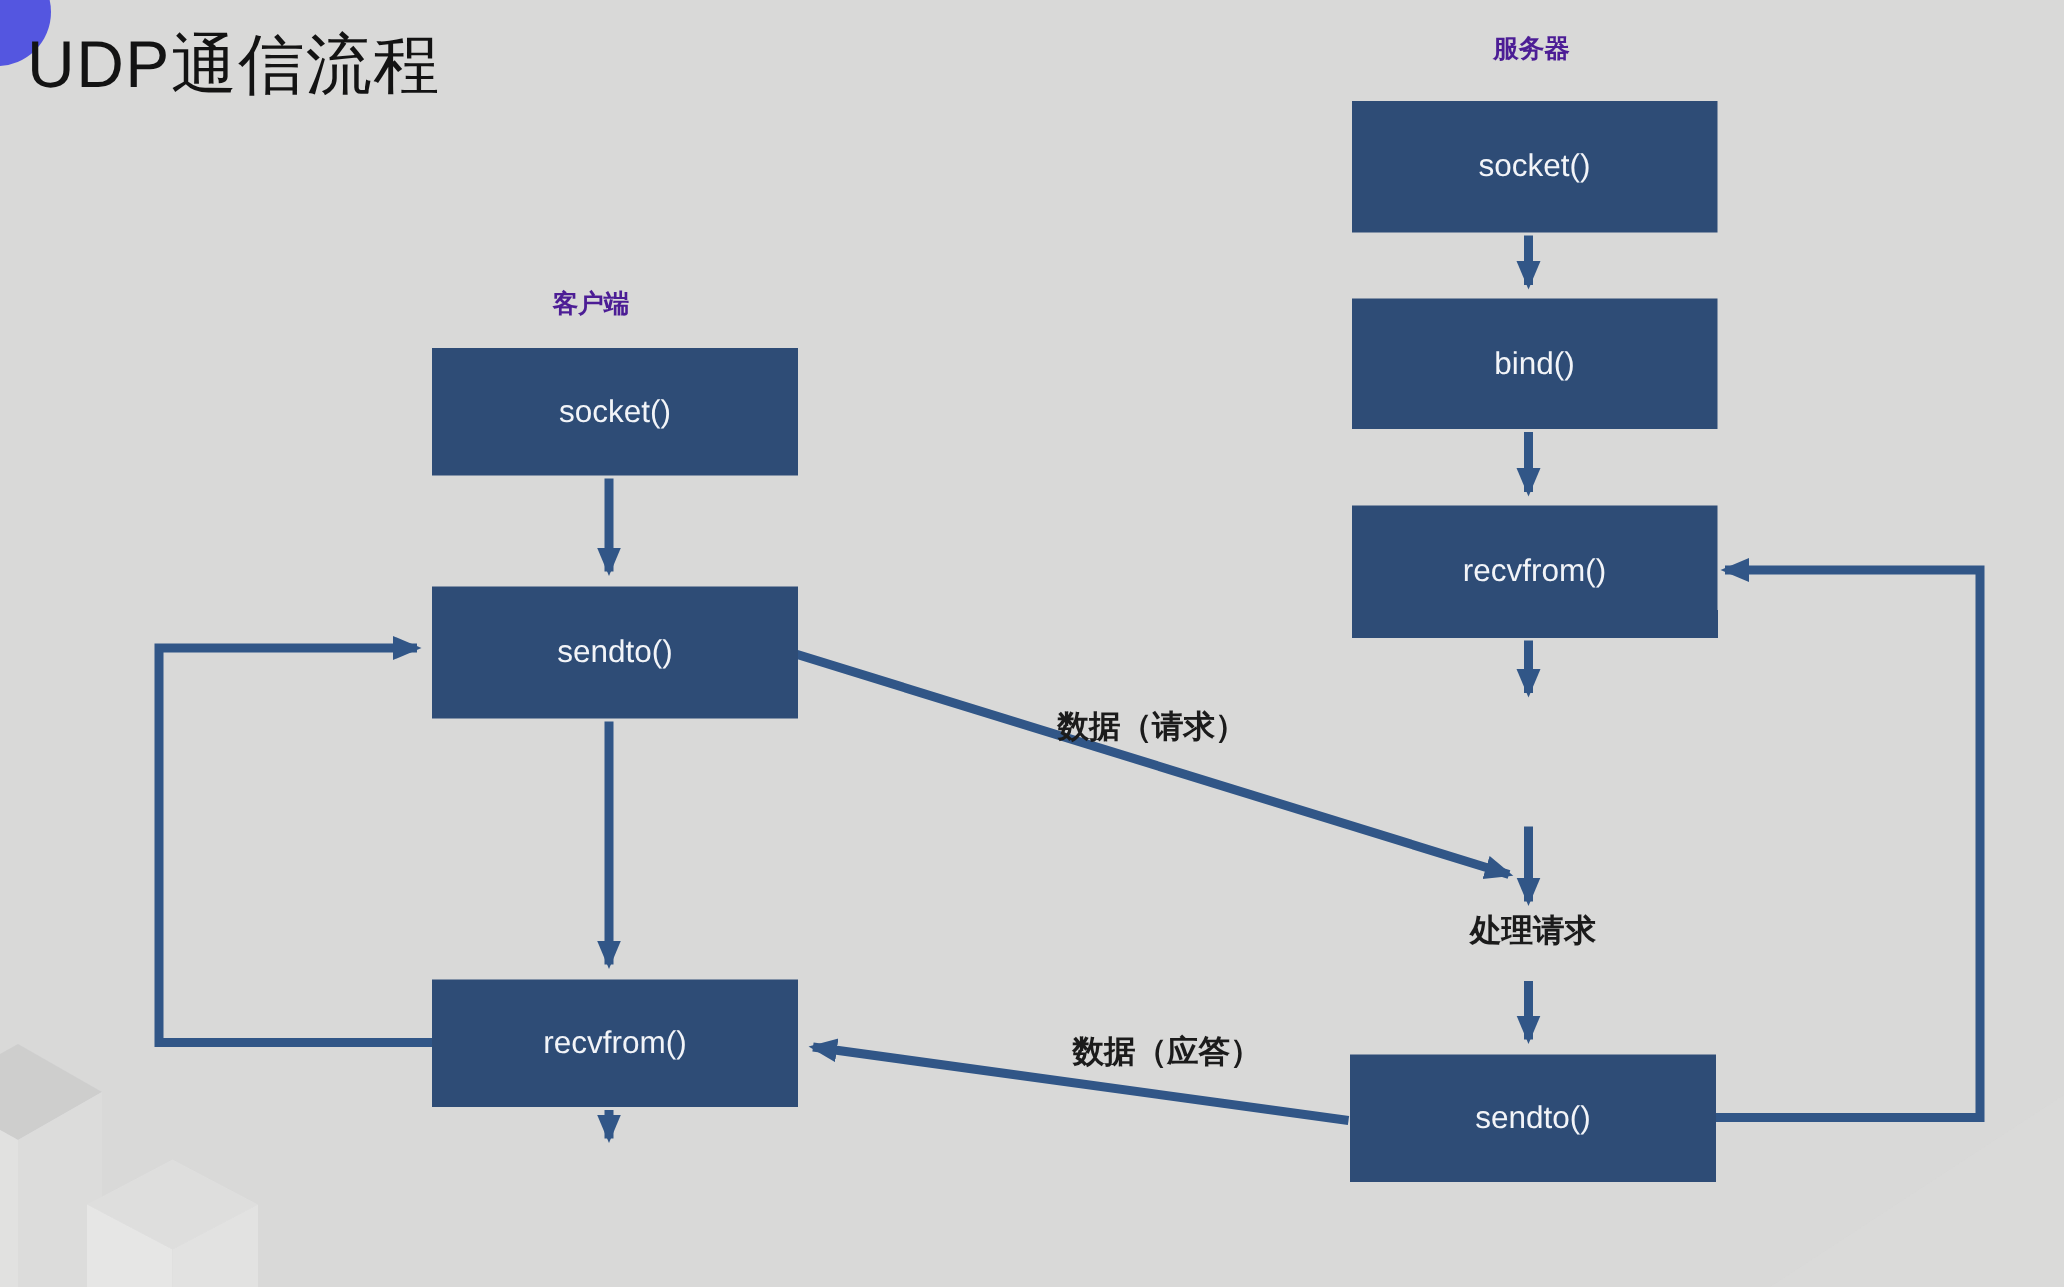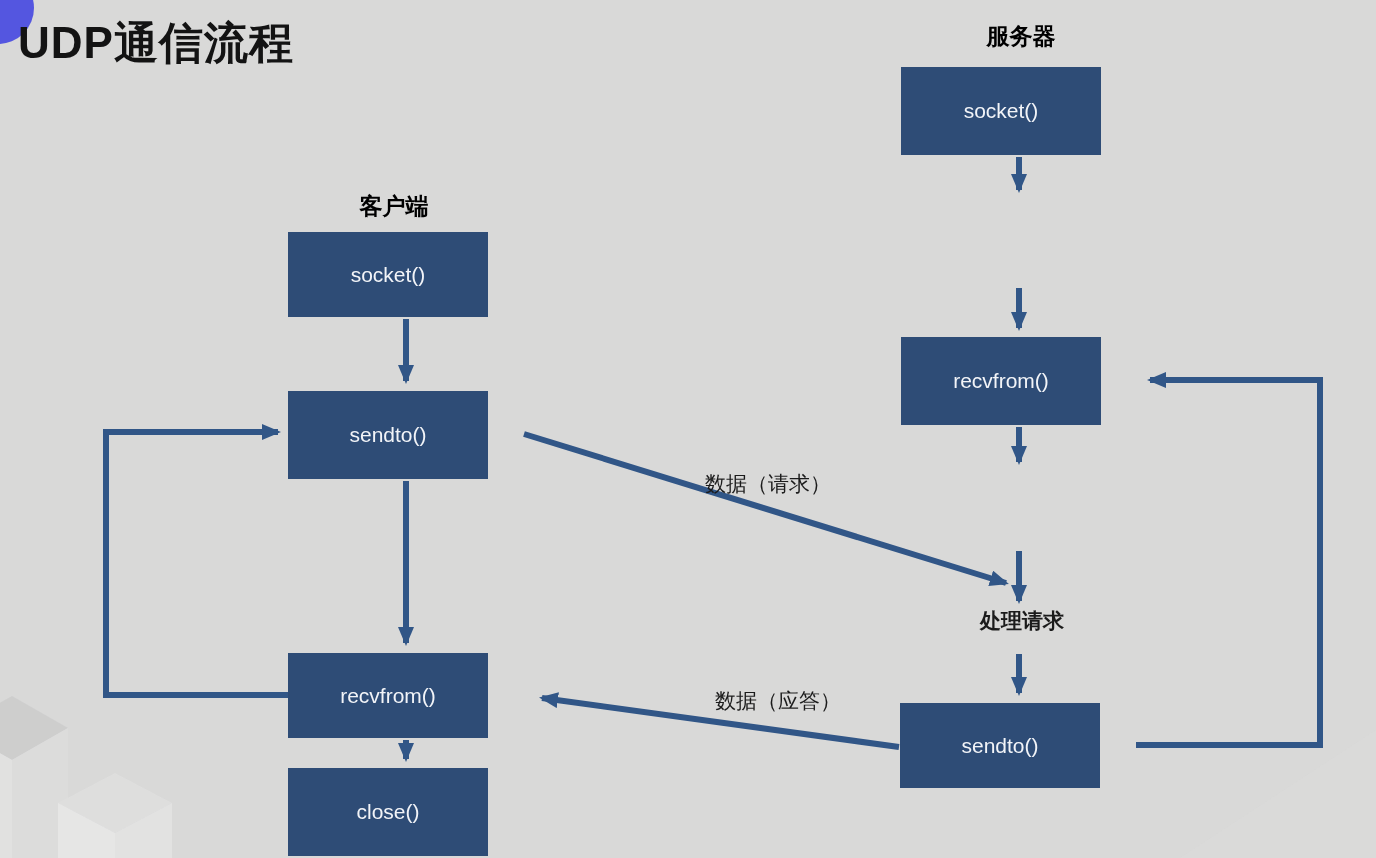--- a/index.html
+++ b/index.html
@@ -19,32 +19,32 @@
     left:-38px;top:-28px;
     width:72px;height:72px;
     border-radius:50%;
     background:#5456e0;
   }
   .title{
     position:absolute;
     left:18px;top:14px;
     margin:0;
     font-size:44px;
-    font-weight:700;
+    font-weight:400;
     letter-spacing:1px;
     color:#131313;
   }
   .lines{
     position:absolute;
     left:0;top:0;
     width:1376px;height:858px;
   }
   .node{
     position:absolute;
-    width:200px;height:88px;
+    width:244px;height:88px;
     background:#2e4c76;
     color:#f2f4f8;
     font-size:21px;
     display:flex;
     align-items:center;
     justify-content:center;
     text-align:center;
   }
   
   .n-c-socket  {left:288px;top:232px;height:85px;}
@@ -53,43 +53,43 @@
   .n-c-close   {left:288px;top:768px;}
   
   .n-s-socket  {left:901px;top:67px;}
   .n-s-bind    {left:901px;top:199px;height:87px;}
   .n-s-recvfrom{left:901px;top:337px;}
   .n-s-sendto  {left:900px;top:703px;height:85px;}
 
   .col-label{
     position:absolute;
     transform:translateX(-50%);
-    font-size:23px;
+    font-size:17px;
     font-weight:600;
-    color:#000000;
+    color:#4c1d95;
     white-space:nowrap;
   }
   .lbl-client{left:394px;top:191px;}
   .lbl-server{left:1021px;top:21px;}
 
   .note{
     position:absolute;
     font-size:21px;
     font-weight:600;
     color:#1b1b1b;
     line-height:26px;
     white-space:nowrap;
   }
   .note-blocking{left:951px;top:487px;}
   .note-process {left:980px;top:608px;}
   .edge-label{
     position:absolute;
     transform:translate(-50%,-50%);
     font-size:21px;
-    font-weight:400;
+    font-weight:700;
     color:#1b1b1b;
     white-space:nowrap;
   }
   .lbl-request{left:768px;top:484px;}
   .lbl-reply  {left:778px;top:701px;}
 </style>
 </head>
 <body>
 
 <div class="slide">
@@ -136,23 +136,23 @@
       <line x1="899" y1="747" x2="542" y2="698" marker-end="url(#ah)"></line>
     </g>
   </svg>
 
   <div class="col-label lbl-client">客户端</div>
   <div class="col-label lbl-server">服务器</div>
 
   <div class="node n-c-socket">socket()</div>
   <div class="node n-c-sendto">sendto()</div>
   <div class="node n-c-recvfrom">recvfrom()</div>
-  <div class="node n-c-close">close()</div>
 
   <div class="node n-s-socket">socket()</div>
+  <div class="node n-s-bind">bind()</div>
   <div class="node n-s-recvfrom">recvfrom()</div>
   <div class="node n-s-sendto">sendto()</div>
 
   <div class="note note-process">处理请求</div>
 
   <div class="edge-label lbl-request">数据（请求）</div>
   <div class="edge-label lbl-reply">数据（应答）</div>
 
 </div>
 

